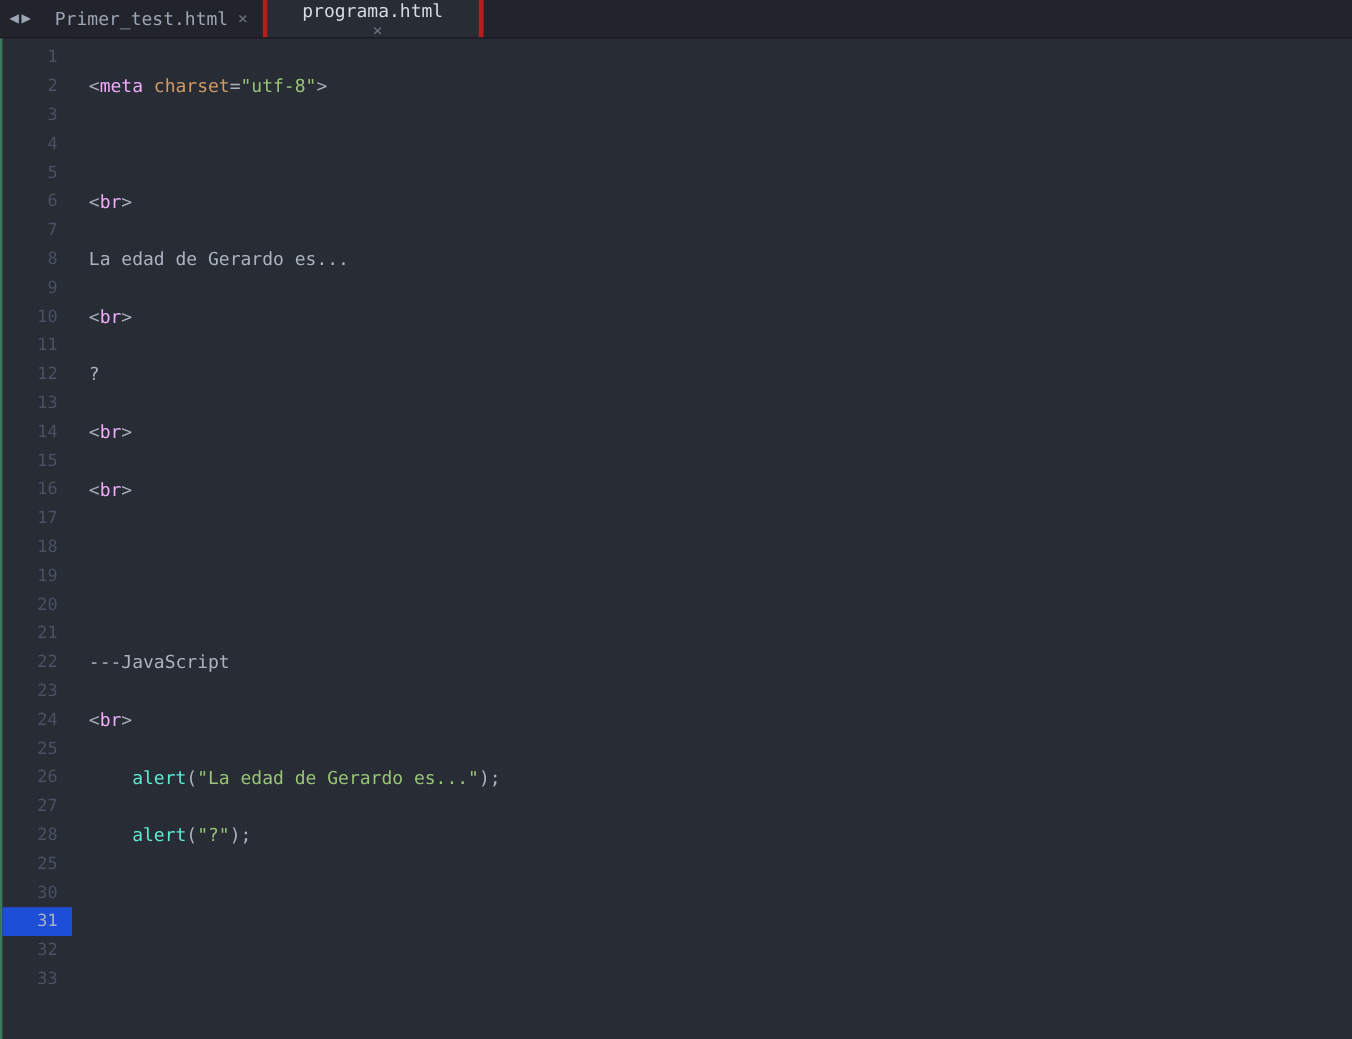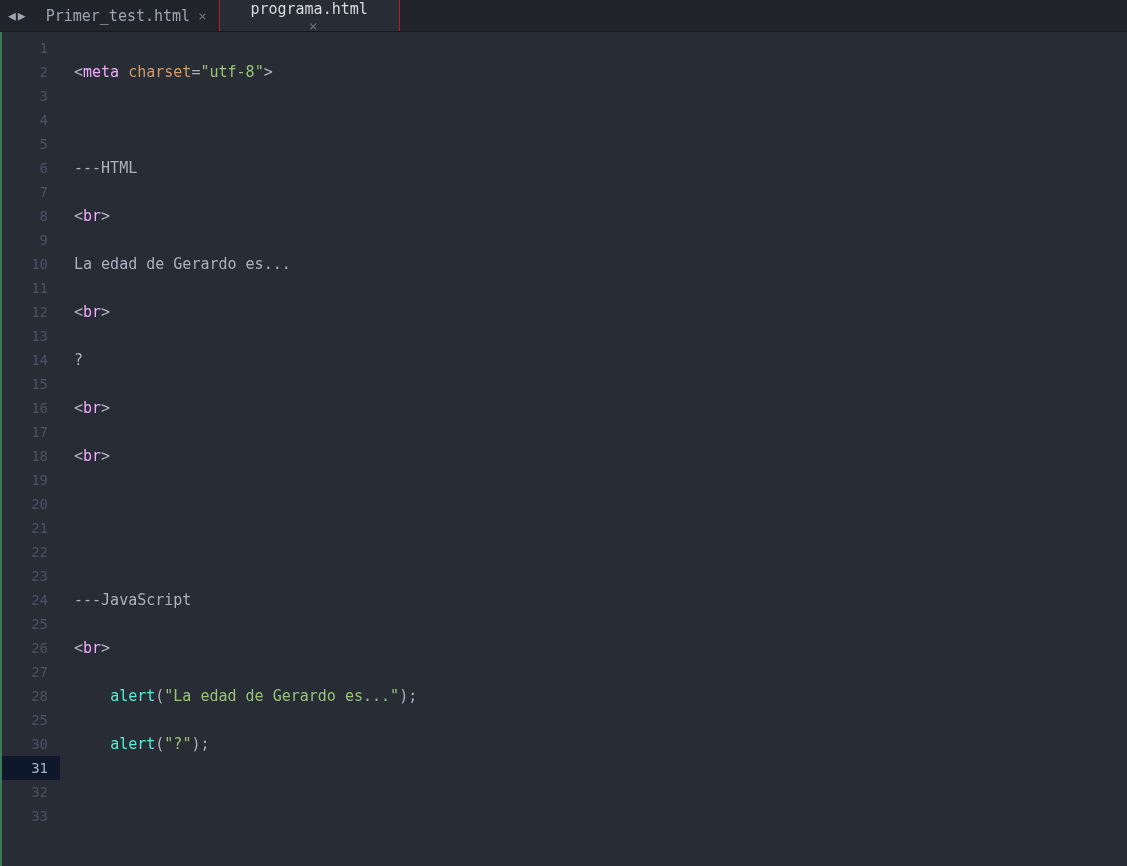--- a/index.html
+++ b/index.html
@@ -25,21 +25,21 @@
     padding: 0 8px;
     color: #9da5b4;
     gap: 2px;
   }
   .nav-arrows span { font-size: 13px; cursor: pointer; }
   .tab {
     display: flex;
     align-items: center;
     padding: 0 12px;
     color: #9da5b4;
-    border-right: 1px solid #b91c1c;
+    border-right: 4px solid #b91c1c;
     background: #21252b;
     min-width: 180px;
     justify-content: space-between;
     cursor: pointer;
   }
   .tab.active {
     background: #282c34;
     color: #d7dae0;
     flex-direction: column;
   }
@@ -57,21 +57,21 @@
     background: #282c34;
     color: #495162;
     text-align: right;
     padding: 4px 12px 0 0;
     line-height: 24px;
     font-size: 14px;
     user-select: none;
     border-left: 2px solid #3a7a5b;
     position: relative;
   }
-  .gutter .ln.current { color: #abb2bf; background: #0f172a; display:block; margin-right:-12px; padding-right:12px;}
+  .gutter .ln.current { color: #abb2bf; background: #1d4ed8; display:block; margin-right:-12px; padding-right:12px;}
   .code {
     flex: 1;
     padding: 4px 0 0 14px;
     line-height: 24px;
     white-space: pre;
     position: relative;
   }
   .code .line { height: 24px; }
   
   .c-text   { color: #abb2bf; }
@@ -132,21 +132,20 @@
     <div class="ln">25</div>
     <div class="ln">30</div>
     <div class="ln current">31</div>
     <div class="ln">32</div>
     <div class="ln">33</div>
   </div>
 
   <div class="code">
 <div class="line"><span class="c-punct">&lt;</span><span class="c-tag">meta</span><span> </span><span class="c-attr">charset</span><span class="c-punct">=</span><span class="c-str">"</span><span class="c-str">utf-8</span><span class="c-str">"</span><span class="c-punct">&gt;</span></div>
 <div class="line"><span></span></div>
-<div class="line"><span class="c-text">---HTML</span></div>
 <div class="line"><span class="c-punct">&lt;</span><span class="c-tag">br</span><span class="c-punct">&gt;</span></div>
 <div class="line"><span class="c-text">La edad de Gerardo es...</span></div>
 <div class="line"><span class="c-punct">&lt;</span><span class="c-tag">br</span><span class="c-punct">&gt;</span></div>
 <div class="line"><span class="c-text">?</span></div>
 <div class="line"><span class="c-punct">&lt;</span><span class="c-tag">br</span><span class="c-punct">&gt;</span></div>
 <div class="line"><span class="c-punct">&lt;</span><span class="c-tag">br</span><span class="c-punct">&gt;</span></div>
 <div class="line"><span></span></div>
 <div class="line"><span></span></div>
 <div class="line"><span class="c-text">---JavaScript</span></div>
 <div class="line"><span class="c-punct">&lt;</span><span class="c-tag">br</span><span class="c-punct">&gt;</span></div>

